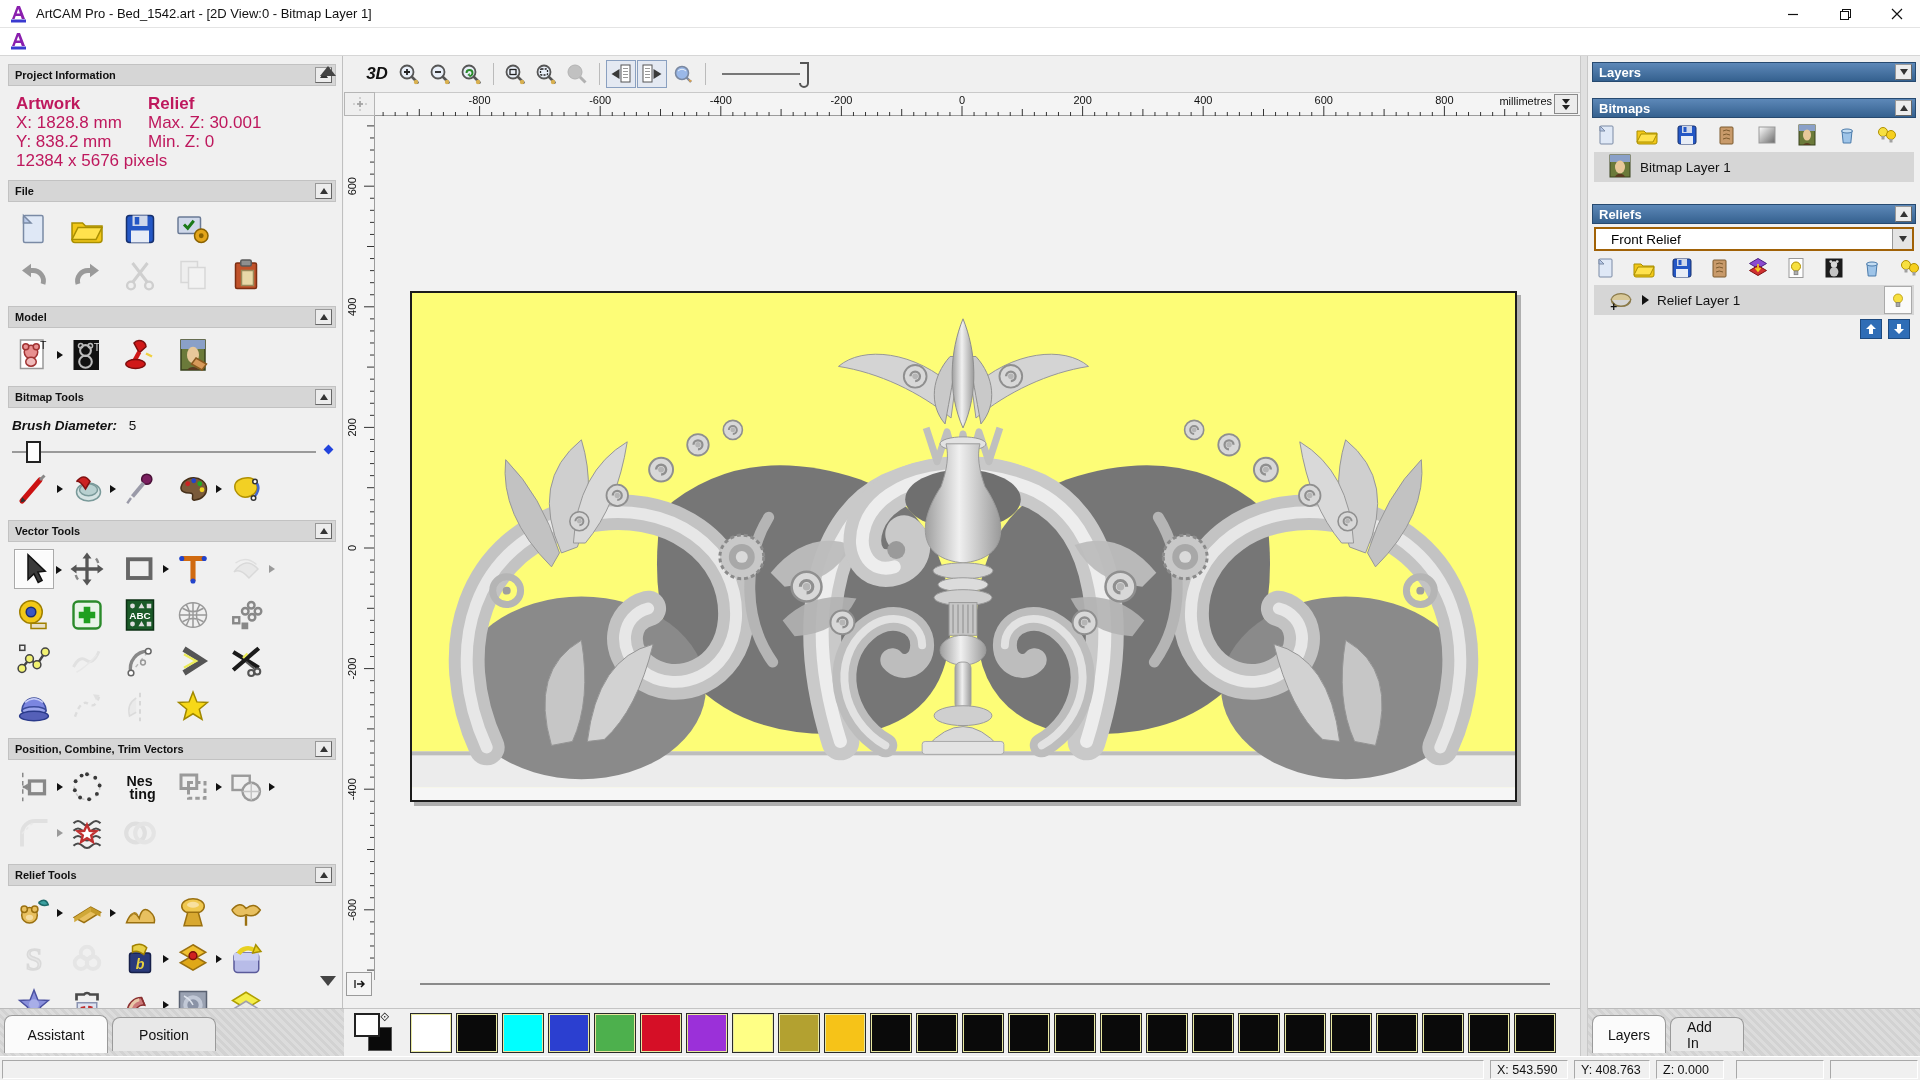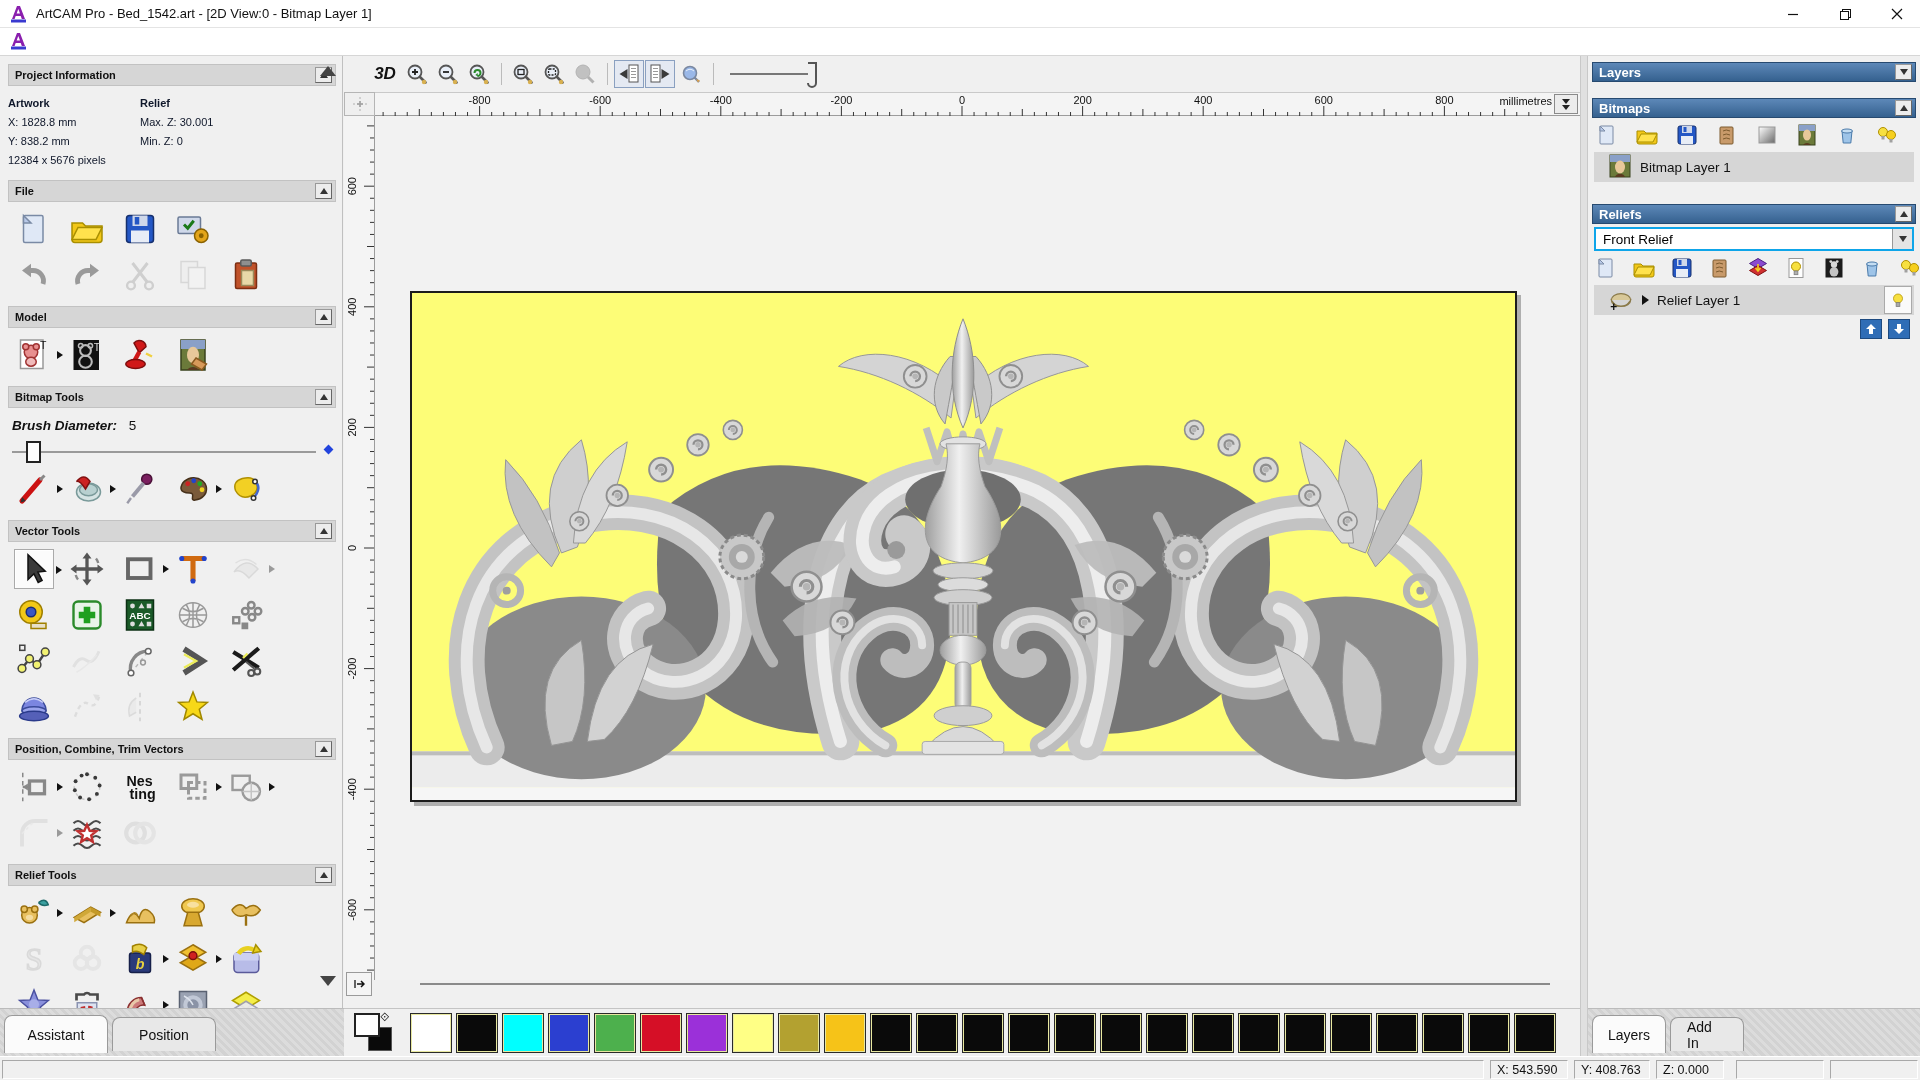--- a/index.html
+++ b/index.html
@@ -23,21 +23,21 @@
   .sect-hdr { position:relative; margin:8px 6px 4px 8px; height:22px; background:#d6d6d6;
     border:1px solid #c2c2c2; display:flex; align-items:center; padding-left:6px; }
   .sect-hdr .st { font-size:11px; font-weight:bold; color:#111; white-space:nowrap; }
   .roll-btn { position:absolute; right:3px; top:2px; width:17px; height:16px;
     background:#ececec; border:1px solid #999; border-right-color:#666; border-bottom-color:#666;
     display:flex; align-items:center; justify-content:center; }
   .tri-up { width:0; height:0; border-left:4px solid transparent; border-right:4px solid transparent;
     border-bottom:6px solid #333; }
   .tri-down { width:0; height:0; border-left:4px solid transparent; border-right:4px solid transparent;
     border-top:6px solid #333; }
-  #projinfo { padding:4px 10px 2px 8px; font-size:11px; color:#0f172a; }
+  #projinfo { padding:4px 10px 2px 16px; font-size:17px; color:#be185d; }
   #projinfo .row { display:flex; }
   #projinfo .c1 { width:132px; }
   #projinfo b { font-weight:bold; }
   #projinfo div { line-height:19px; }
   .icon-row { display:flex; align-items:center; padding:3px 0 3px 14px; height:46px; }
   .icell { position:relative; width:40px; height:40px; margin-right:13px; display:flex;
     align-items:center; justify-content:center; cursor:pointer; }
   .icell.sel { background:#fbfbfb; border:1px solid #aaa; box-shadow:1px 1px 0 #fff inset; }
   .icell.dis { opacity:.38; filter:grayscale(1); }
   .fly { position:absolute; right:-9px; top:16px; width:0; height:0;
@@ -60,21 +60,21 @@
   #lefttabs { position:absolute; left:0; top:1008px; width:344px; height:48px;
     background:repeating-linear-gradient(45deg,#dcdcdc 0 3px,#d2d2d2 3px 6px); border-top:1px solid #bbb; }
   .tab { position:absolute; top:8px; height:34px; border:1px solid #9a9a9a; border-bottom:none;
     border-radius:8px 8px 0 0; background:#e8e8e8; font-size:14px; color:#111;
     display:flex; align-items:center; justify-content:center; padding:15px 16px; }
   .tab.active { background:#fbfbfb; font-weight:normal; height:38px; top:6px; z-index:2; }
 
   
   #canvaswrap { position:absolute; left:344px; top:56px; width:1236px; height:952px; background:#f0f0f0; }
   #ctoolbar { position:absolute; left:0; top:0; width:1236px; height:36px; display:flex;
-    align-items:center; padding-left:24px; background:#f0f0f0; }
+    align-items:center; padding-left:16px; background:#f0f0f0; }
   .tbtn { width:30px; height:28px; display:flex; align-items:center; justify-content:center;
     margin-right:1px; border:1px solid transparent; }
   .tbtn.pressed { background:#e4e9f2; border:1px solid #8aa0c0; }
   .tbtn.dis { opacity:.45; filter:grayscale(1); }
   .tsep { width:1px; height:22px; background:#bbb; margin:0 6px; }
   #btn3d { font-size:17px; font-weight:bold; color:#111; width:34px; height:28px;
     display:flex; align-items:center; justify-content:center; font-style:italic; }
   #fade-slider { position:relative; width:96px; height:28px; margin-left:10px; }
   #fade-slider .ln { position:absolute; left:0; top:13px; width:78px; height:2px; background:#777; }
   #fade-slider .jh { position:absolute; left:76px; top:2px; }
@@ -122,21 +122,21 @@
   .rtool-row { display:flex; align-items:center; padding:4px 2px 2px 6px; }
   .rtool-row .icell { width:26px; height:26px; margin-right:14px; }
   .layer-row { position:relative; margin:2px 6px 0 6px; height:30px; background:#d6d6d6;
     display:flex; align-items:center; font-size:13.5px; color:#111;padding-left:8px; }
   .layer-row .thumb { margin:0 8px 0 6px; }
   .layer-row .arr { width:0; height:0; border-top:5px solid transparent; border-bottom:5px solid transparent;
     border-left:7px solid #111; margin-right:8px; }
   .bulb-btn { position:absolute; right:2px; top:1px; width:28px; height:28px; background:#fafafa;
     border:1px solid #aaa; display:flex; align-items:center; justify-content:center; }
   #relief-combo { position:relative; margin:3px 6px 0 6px; height:24px; background:#fff;
-    border:2px solid #0ea5e9; display:flex; align-items:center; padding-left:7px; font-size:13.5px; }
+    border:2px solid #a16207; display:flex; align-items:center; padding-left:15px; font-size:13.5px; }
   #relief-combo .cb { position:absolute; right:0; top:0; width:20px; height:20px; background:#e4e4e4;
     border-left:1px solid #999; display:flex; align-items:center; justify-content:center; }
   #updown { position:absolute; right:10px; margin-top:4px; display:flex; gap:6px; }
   .udbtn { width:22px; height:20px; background:#2f6db6; border:1px solid #1d4a80;
     display:flex; align-items:center; justify-content:center; }
   #righttabs { position:absolute; left:1588px; top:1008px; width:332px; height:48px;
     background:repeating-linear-gradient(45deg,#dcdcdc 0 3px,#d2d2d2 3px 6px); border-top:1px solid #bbb; }
 
   
   #statusbar { position:absolute; left:0; top:1056px; width:1920px; height:24px; background:#f0f0f0;

